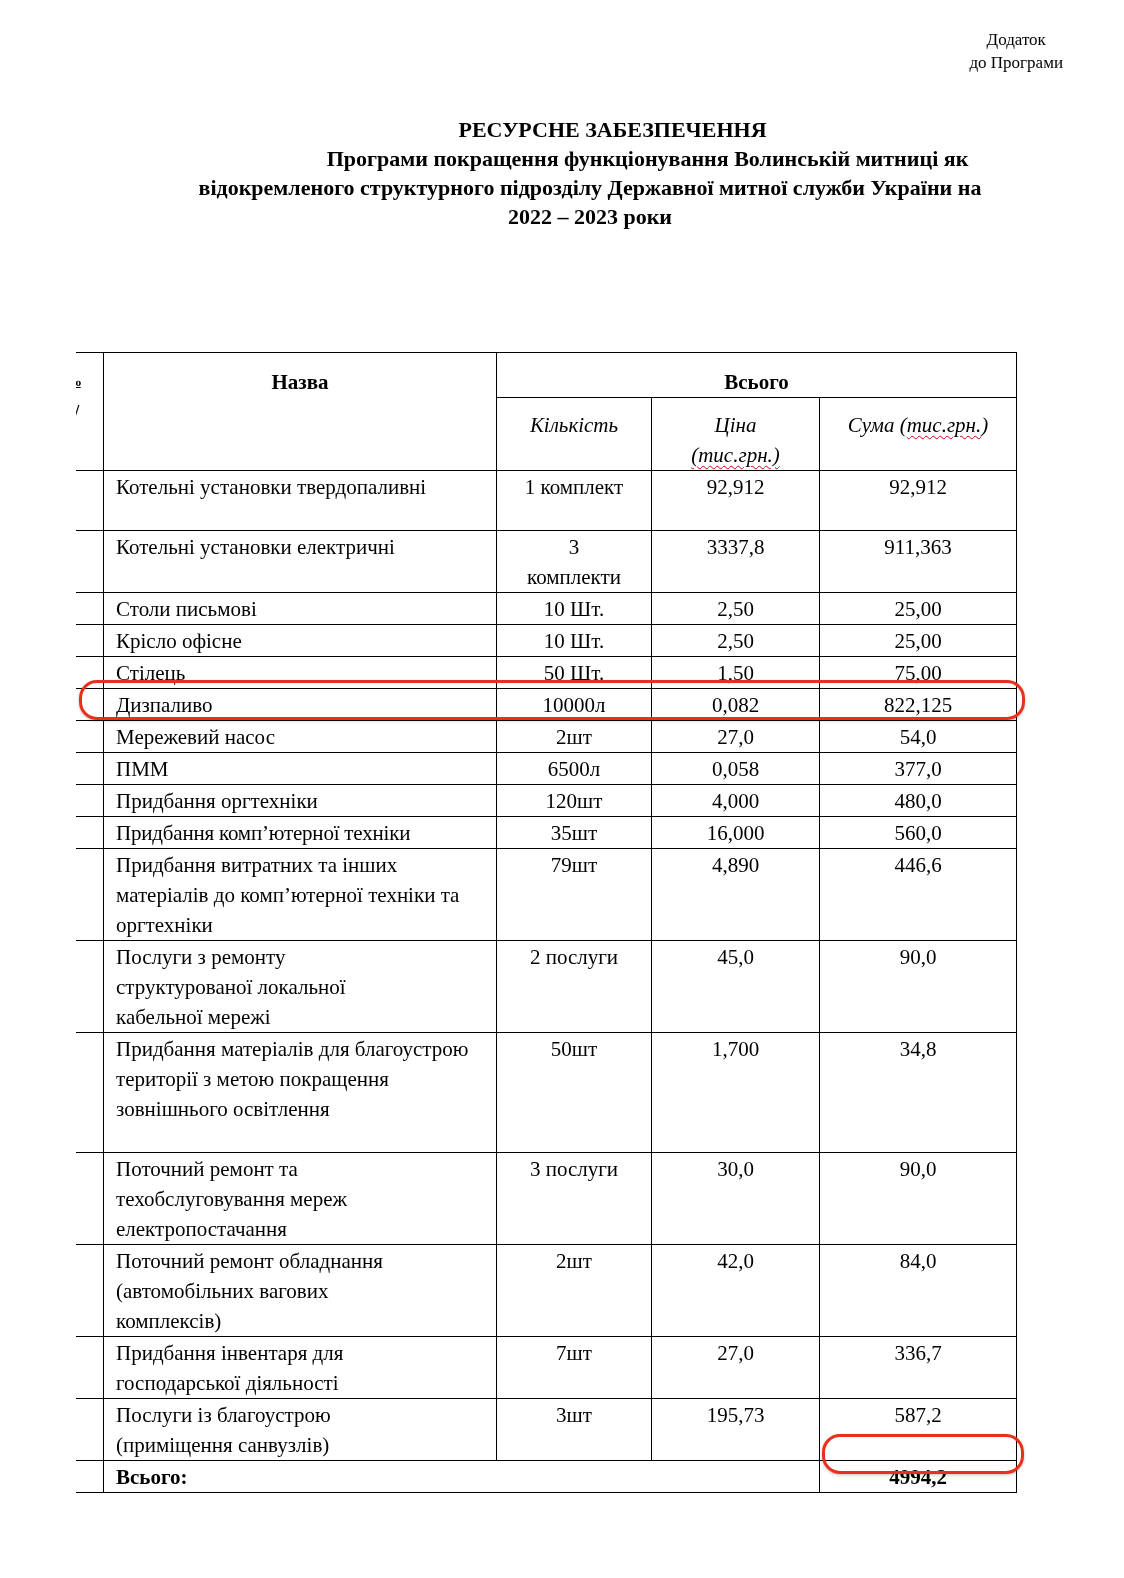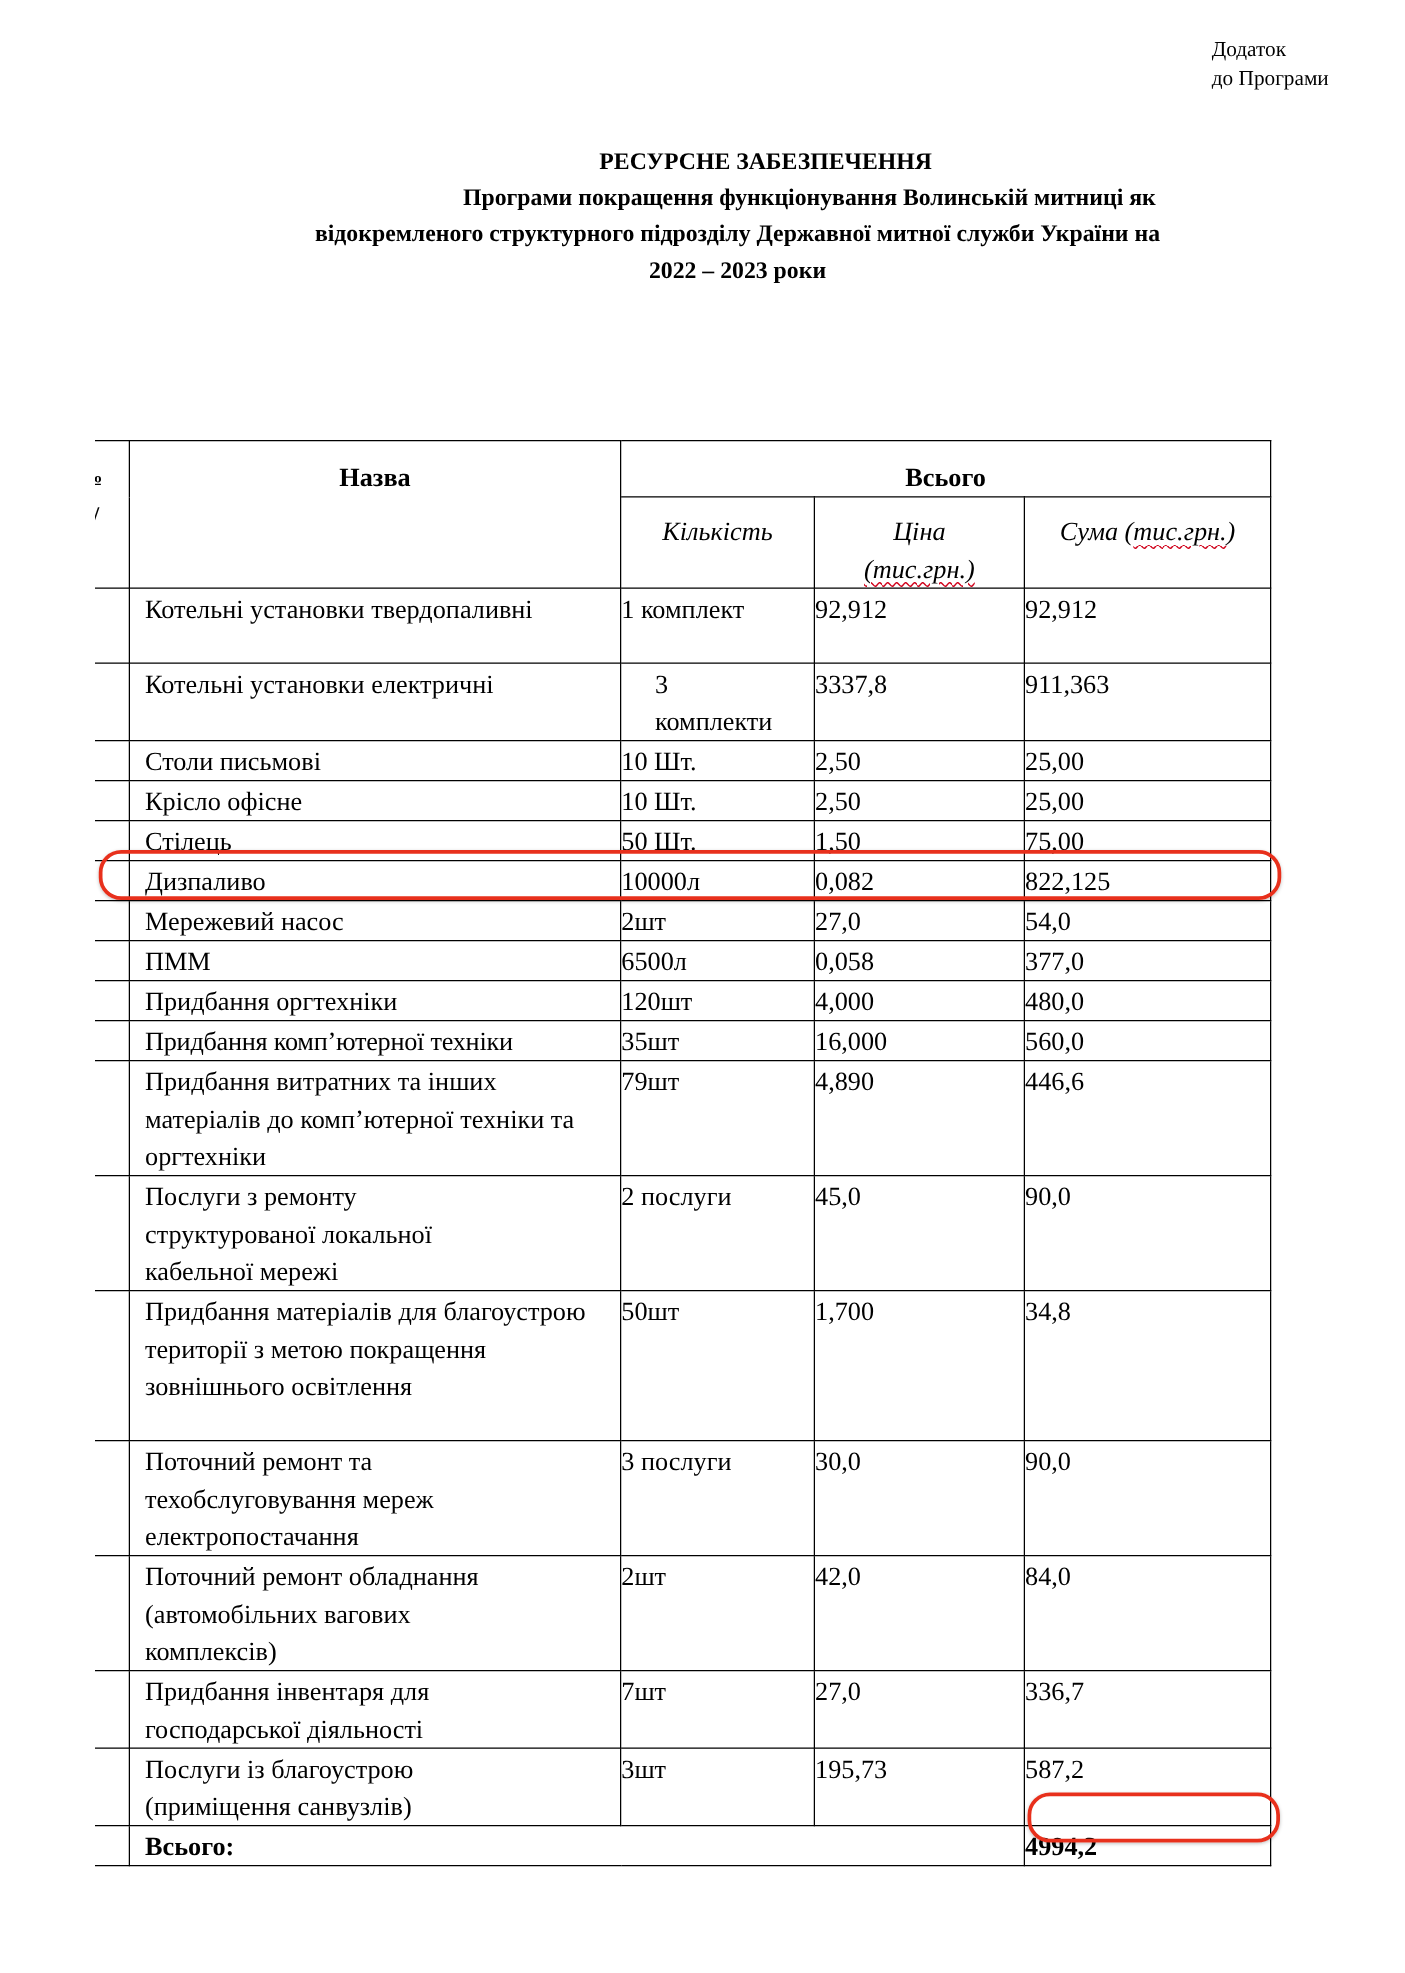--- a/index.html
+++ b/index.html
@@ -1,26 +1,26 @@
 <!DOCTYPE html>
 <html><head>
   <meta charset="utf-8">
   <style>
     html, body { margin: 0; padding: 0; background: #ffffff; }
     body {
       width: 1124px; height: 1578px; position: relative; overflow: hidden;
       font-family: "Liberation Serif", "DejaVu Serif", serif; color: #000;
     }
     .appendix {
-      position: absolute; right: 61px; top: 28px; text-align: left;
+      position: absolute; right: 61px; top: 28px; text-align: center;
       font-size: 17px; line-height: 23px;
     }
     .title-block {
       position: absolute; left: 90px; top: 115px; width: 1000px;
-      font-weight: bold; font-size: 19px; line-height: 29px; text-align: center;
+      font-weight: bold; font-size: 22px; line-height: 29px; text-align: center;
     }
     .title-block div { white-space: nowrap; }
     .t1 { padding-left: 45px; }
     .t2 { padding-left: 115px; }
     .t3 { padding-left: 0; }
     .t4 { padding-left: 0; }
 
     table.res {
       position: absolute; left: 76px; top: 352px;
       border-collapse: collapse; table-layout: fixed;
@@ -34,21 +34,21 @@
     table.res .c2 { width: 154px; }
     table.res .c3 { width: 167px; }
     table.res .c4 { width: 196px; }
     th { font-weight: normal; }
     .hd-num { font-weight: bold; font-size: 18px; line-height: 30px; text-align: left; padding-top: 14px !important; white-space: nowrap; direction: rtl; }
     .hd-name { font-weight: bold; text-align: center; padding-top: 14px !important; }
     .hd-all { font-weight: bold; padding-top: 14px !important; height: 26px; }
     .hd-sub { padding-top: 12px !important; height: 60px; font-style: italic; }
     .spell { text-decoration: underline wavy #d0021b; text-decoration-thickness: 1px; text-underline-offset: 3px; }
     td.name { padding-left: 12px !important; padding-top: 1px !important; }
-    td.num { padding-top: 1px !important; }
+    td.num { text-align: center; padding-top: 1px !important; }
     tr.total td { font-weight: bold; }
 
     .highlight {
       position: absolute; border: 3px solid #e8301c; border-radius: 18px;
       box-shadow: 0 1px 3px rgba(0,0,0,0.25);
       pointer-events: none;
     }
   </style>
 </head>
 <body>

